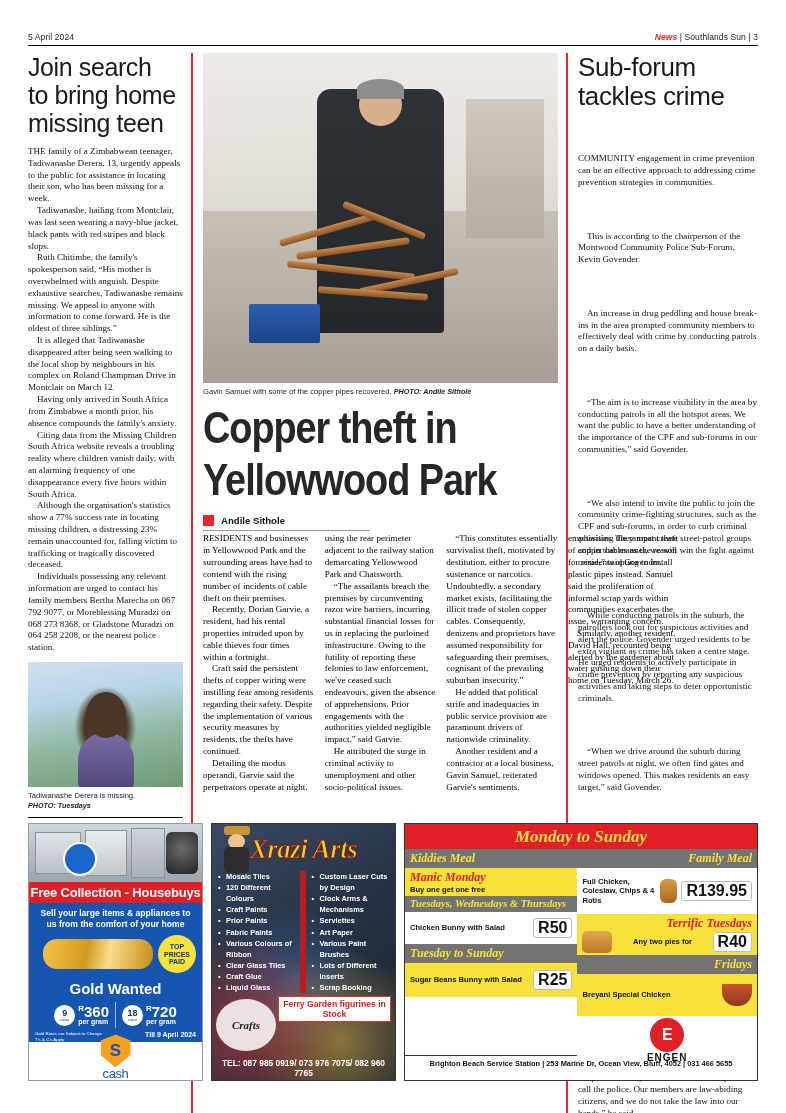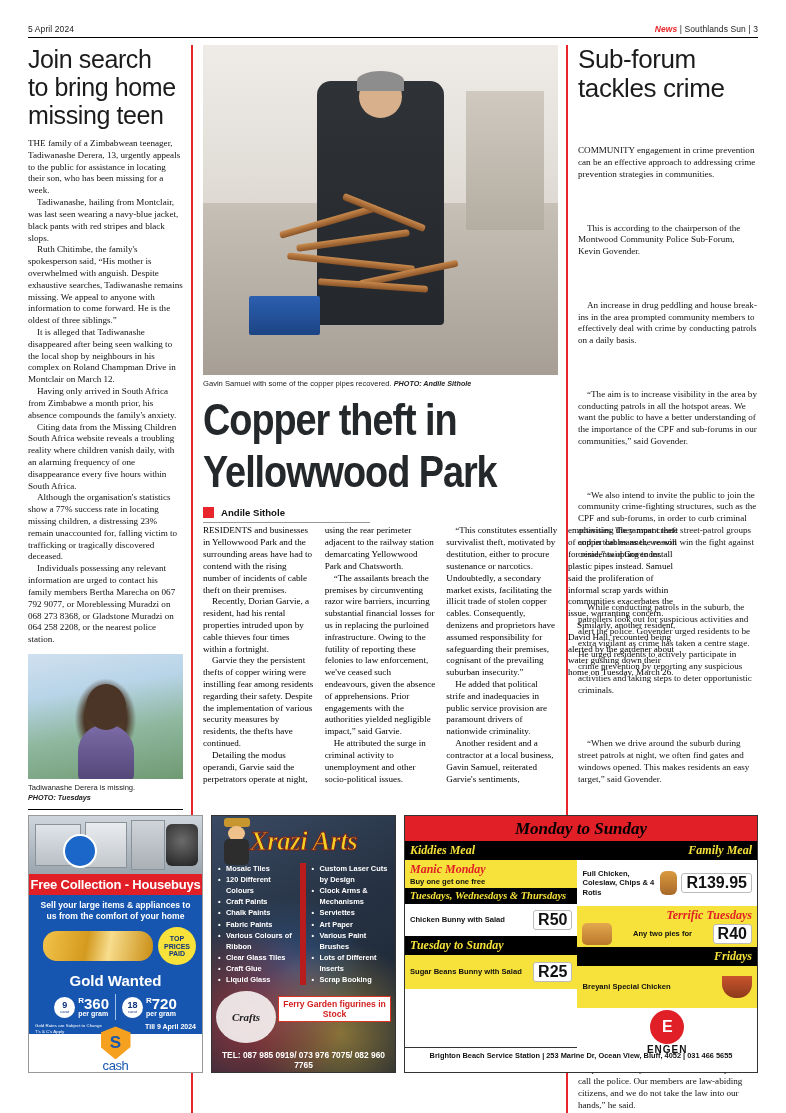--- a/index.html
+++ b/index.html
@@ -8,21 +8,21 @@
     background: #ffffff;
     font-family: "Liberation Serif", serif;
     overflow: hidden;
     position: relative;
   }
   .page { width: 786px; height: 1113px; padding: 0 28px; position: relative; }
 
   
   .masthead {
     display: flex; justify-content: space-between; align-items: flex-start;
-    padding-top: 24px; padding-bottom: 3px;
+    padding-top: 32px; padding-bottom: 3px;
     border-bottom: 1px solid #000;
     font-family: "Liberation Sans", sans-serif;
     font-size: 8.5px; color: #222; letter-spacing: .1px;
   }
   .masthead .right { font-size: 8.5px; }
   .masthead .news { color: #e8252a; font-weight: bold; font-style: italic; }
 
   
   .grid {
     display: grid;
@@ -203,44 +203,44 @@
   .xz-cols { position:relative; display:flex; gap:6px; padding:6px 6px 0; }
   .xz-cols ul { list-style:none; }
   .xz-cols li { font-family:"Liberation Sans",sans-serif; font-weight:bold; font-size:7.4px;
                 color:#fff; line-height:1.5; position:relative; padding-left:8px; }
   .xz-cols li::before { content:"•"; position:absolute; left:0; color:#fff; }
   .xz-colL { flex:1; border-right:6px solid #b91c1c; padding-right:4px; }
   .xz-colR { flex:1; }
   .xz-stamp{ position:relative; margin:6px 0 0 4px; width:60px; height:52px; border-radius:50%;
              background:rgba(255,255,255,.85); display:flex; align-items:center; justify-content:center;
              font-family:"Liberation Serif",serif; font-style:italic; font-weight:bold; font-size:11px; color:#222; }
-  .xz-ferry{ position:absolute; right:4px; top:180px; left:66px; background:#fff; border:1px solid #d32;
+  .xz-ferry{ position:absolute; right:4px; top:172px; left:66px; background:#fff; border:1px solid #d32;
              color:#d32020; font-family:"Liberation Sans",sans-serif; font-weight:bold; font-size:8.6px;
              text-align:center; padding:2px 0; }
   .xz-mix { position:relative; text-align:center; margin-top:30px; }
   .xz-mix .m1 { font-family:"Liberation Sans",sans-serif; font-weight:bold; font-size:11px; }
   .xz-mix .m1 b:nth-child(1){color:#e0c020;} .xz-mix .m1 b:nth-child(2){color:#3db4e8;}
   .xz-mix .m1 b:nth-child(3){color:#6dbf3a;} .xz-mix .m1 b:nth-child(4){color:#e85a9c;}
   .xz-tel { position:absolute; bottom:2px; left:0; right:0; text-align:center; color:#fff;
             font-family:"Liberation Sans",sans-serif; font-weight:bold; font-size:8.4px; }
 
   
-  .en-top { background:#e01f26; color:#000000; text-align:center; padding:3px 0 2px;
+  .en-top { background:#e01f26; color:#fde047; text-align:center; padding:3px 0 2px;
             font-family:"Liberation Serif",serif; font-style:italic; font-weight:bold; font-size:17px; }
   .en-grid { display:flex; height:206px; }
   .en-left { width:49%; }
   .en-right{ width:51%; }
   .en-band { padding:2px 5px; }
   .en-h-y { color:#f6e23a; font-family:"Liberation Serif",serif; font-style:italic; font-weight:bold; font-size:12px; }
   .en-h-r { color:#e01f26; font-family:"Liberation Serif",serif; font-style:italic; font-weight:bold; font-size:12px; }
   .en-txt { font-family:"Liberation Sans",sans-serif; font-weight:bold; font-size:7.6px; line-height:1.25; color:#111; }
   .en-price { font-family:"Liberation Sans",sans-serif; font-weight:bold; font-size:16px; color:#111;
               background:#fff; border:1px solid #bbb; border-radius:3px; padding:0 4px; }
   .en-row { display:flex; align-items:center; justify-content:space-between; gap:4px; }
-  .bg-red { background:#000000; } .bg-yel { background:#f6e23a; } .bg-wht{ background:#fff; }
+  .bg-red { background:#737373; } .bg-yel { background:#f6e23a; } .bg-wht{ background:#fff; }
   .en-foot { border-top:1px solid #333; text-align:center; font-family:"Liberation Sans",sans-serif;
              font-size:7.4px; font-weight:bold; padding:3px 0 0; color:#111; }
   .en-logo { width:34px; height:34px; border-radius:50%; background:#e01f26; margin:0 auto;
              display:flex; align-items:center; justify-content:center; color:#fff;
              font-family:"Liberation Sans",sans-serif; font-weight:bold; font-size:16px; }
   .en-logoname { text-align:center; font-family:"Liberation Sans",sans-serif; font-weight:bold;
                  font-size:10px; color:#111; letter-spacing:1px; }
   .pie { width:30px;height:22px;border-radius:5px;background:linear-gradient(180deg,#e3a94f,#b9772a); }
   .chick { width:34px;height:24px;border-radius:6px;background:linear-gradient(180deg,#d99a3f,#a8692a); }
   .bowl { width:30px;height:22px;border-radius:0 0 14px 14px;background:linear-gradient(180deg,#c9542c,#8d3a1c); }
@@ -307,21 +307,21 @@
       <h2 class="big">Yellowwood Park</h2>
 
       <div class="byline-row">
         <span class="byline-sq"></span>
         <span class="byline-name">Andile Sithole</span>
       </div>
 
       <div class="three-col">
         <p>RESIDENTS and businesses in Yellowwood Park and the surrounding areas have had to contend with the rising number of incidents of cable theft on their premises.</p>
         <p>Recently, Dorian Garvie, a resident, had his rental properties intruded upon by cable thieves four times within a fortnight.</p>
-        <p>Garvie they the persistent thefts of copper wiring were instilling fear among residents regarding their safety. Despite the implementation of various security measures by residents, the thefts have continued.</p>
+        <p>Craft said the persistent thefts of copper wiring were instilling fear among residents regarding their safety. Despite the implementation of various security measures by residents, the thefts have continued.</p>
         <p>Detailing the modus operandi, Garvie said the perpetrators operate at night, using the rear perimeter adjacent to the railway station demarcating Yellowwood Park and Chatsworth.</p>
         <p>“The assailants breach the premises by circumventing razor wire barriers, incurring substantial financial losses for us in replacing the purloined infrastructure. Owing to the futility of reporting these felonies to law enforcement, we've ceased such endeavours, given the absence of apprehensions. Prior engagements with the authorities yielded negligible impact,” said Garvie.</p>
         <p>He attributed the surge in criminal activity to unemployment and other socio-political issues.</p>
         <p>“This constitutes essentially survivalist theft, motivated by destitution, either to procure sustenance or narcotics. Undoubtedly, a secondary market exists, facilitating the illicit trade of stolen copper cables. Consequently, denizens and proprietors have assumed responsibility for safeguarding their premises, cognisant of the prevailing suburban insecurity.”</p>
         <p>He added that political strife and inadequacies in public service provision are paramount drivers of nationwide criminality.</p>
         <p>Another resident and a contractor at a local business, Gavin Samuel, reiterated Garvie's sentiments, emphasising the rampant theft of copper cables as the reason for residents opting to install plastic pipes instead. Samuel said the proliferation of informal scrap yards within communities exacerbates the issue, warranting concern.</p>
         <p>Similarly, another resident, David Hall, recounted being alerted by the gardener about water gushing down their home on Tuesday, March 26.</p>
       </div>
       <div class="vrule-r"></div>
     </div>
@@ -405,21 +405,21 @@
       </div>
       <div class="xz-title">
         <span>Xrazi Arts</span>
       </div>
       <div class="xz-cols">
         <div class="xz-colL">
           <ul>
             <li>Mosaic Tiles</li>
             <li>120 Different Colours</li>
             <li>Craft Paints</li>
-            <li>Chalk Paints</li>
+            <li>Prior Paints</li>
             <li>Fabric Paints</li>
             <li>Various Colours of Ribbon</li>
             <li>Clear Glass Tiles</li>
             <li>Craft Glue</li>
             <li>Liquid Glass</li>
           </ul>
         </div>
         <div class="xz-colR">
           <ul>
             <li>Custom Laser Cuts by Design</li>

